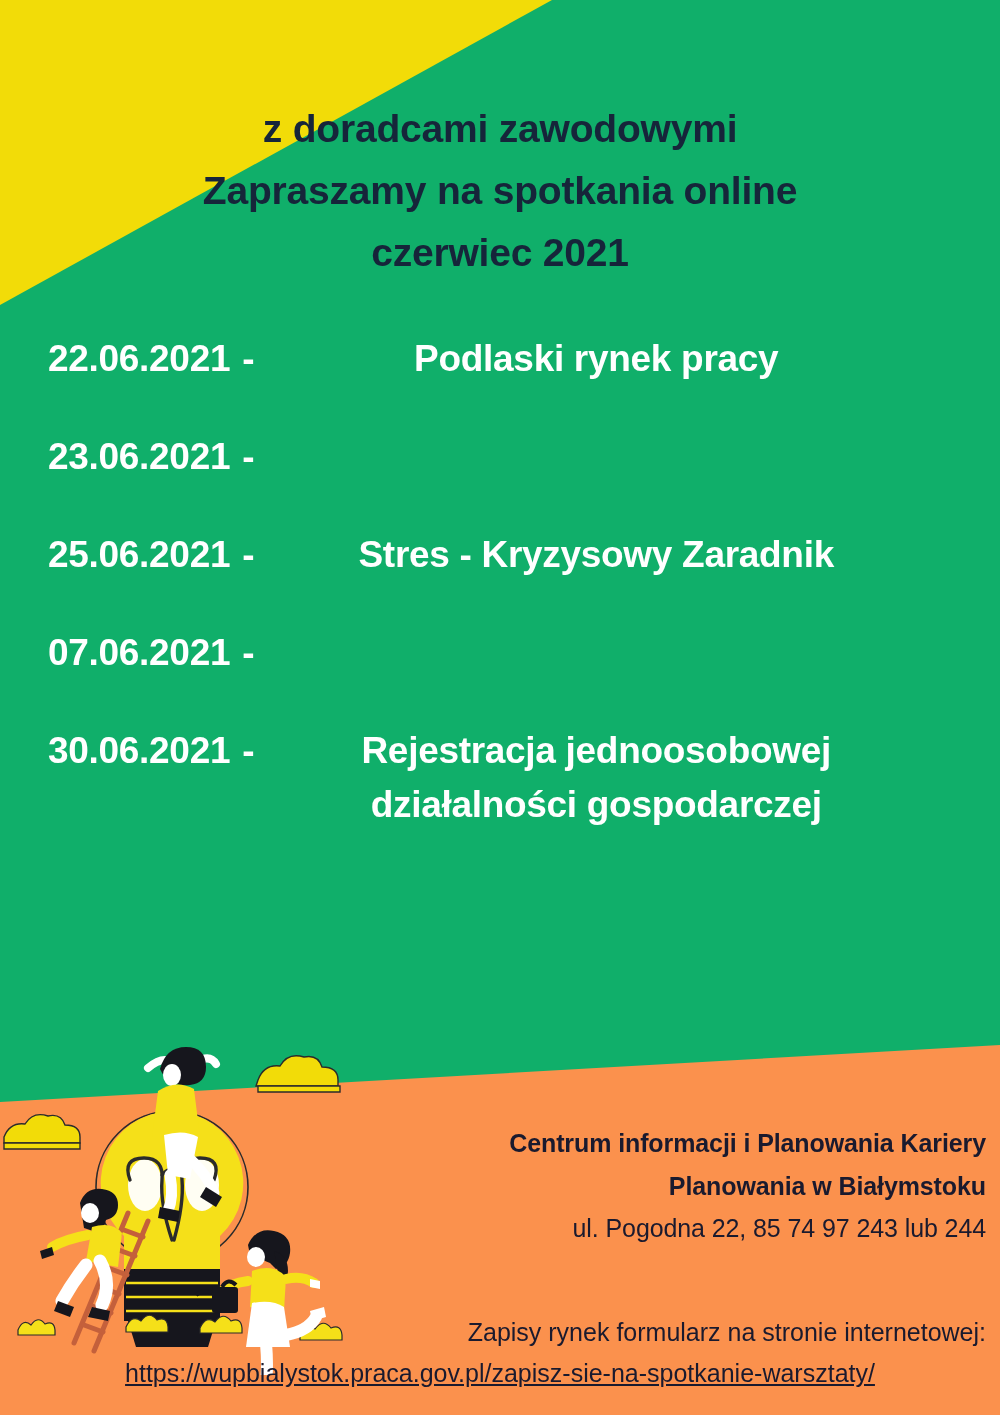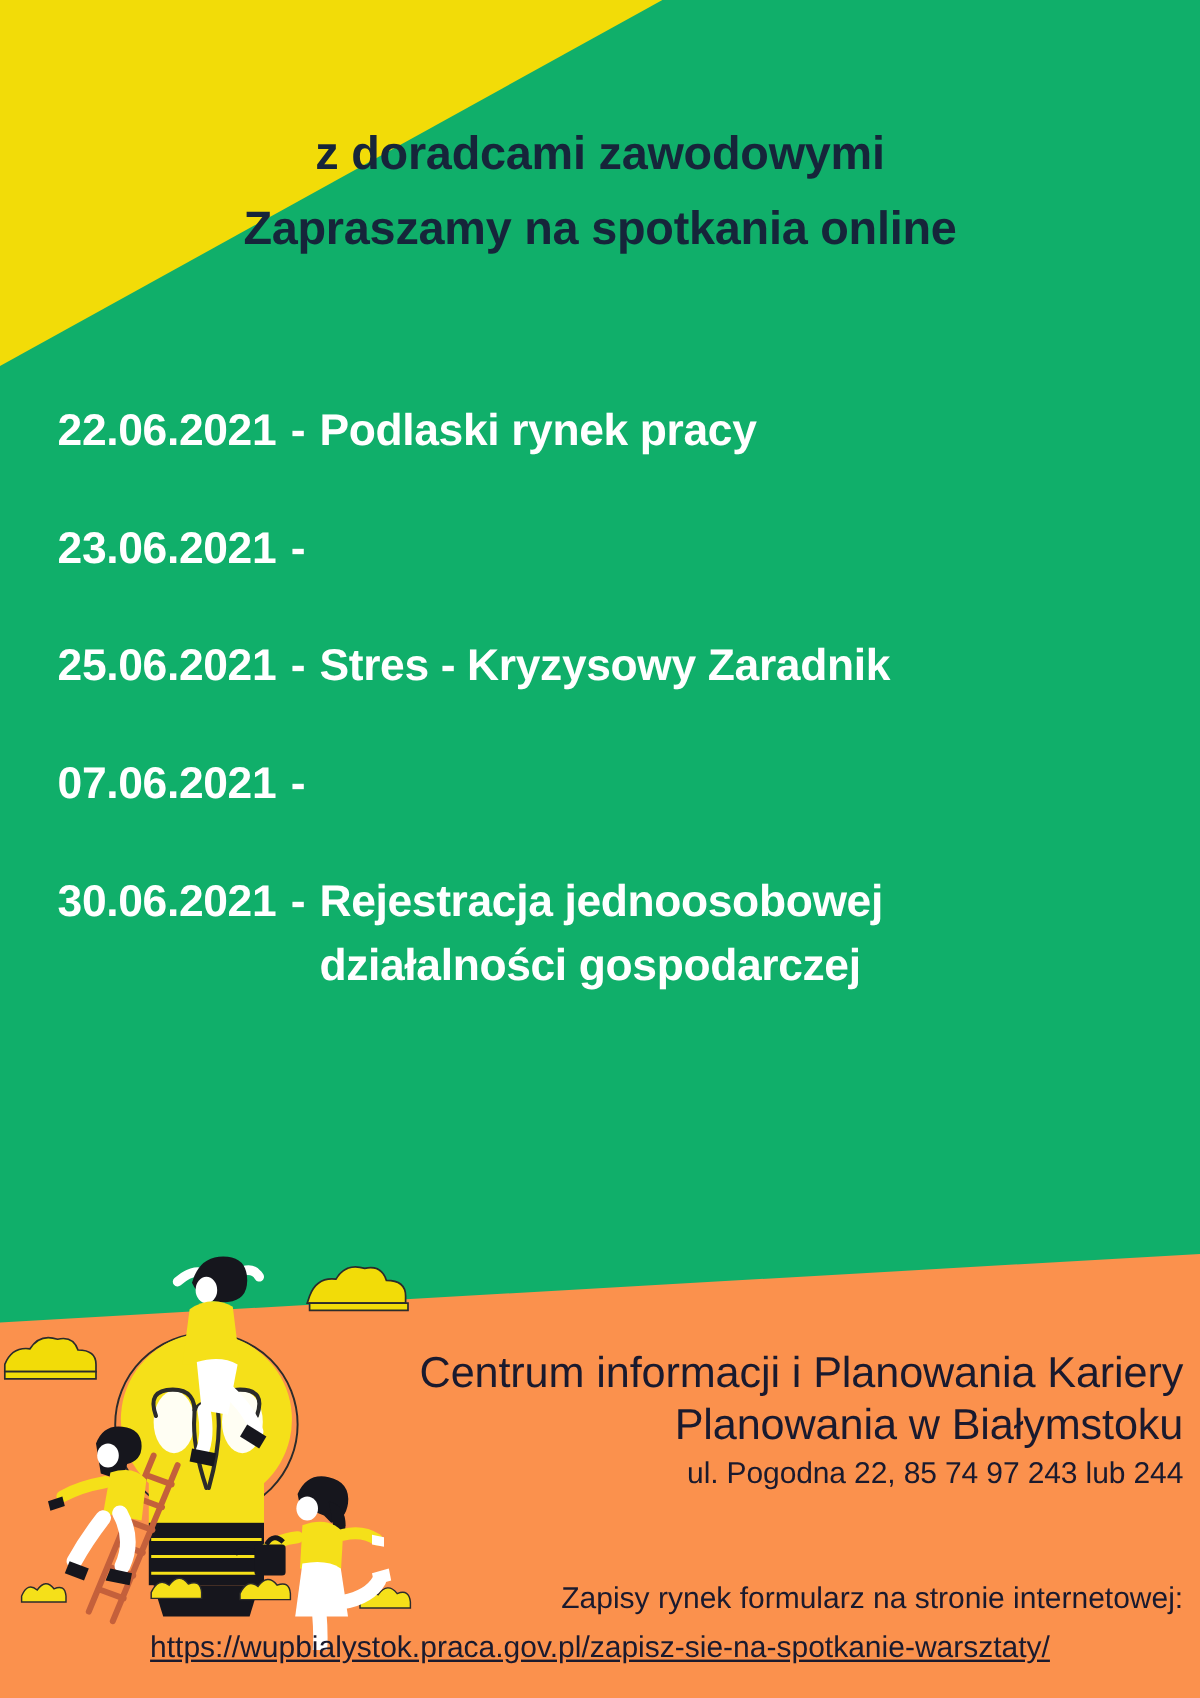--- a/index.html
+++ b/index.html
@@ -66,33 +66,34 @@
     white-space:pre;
   }
   .event .ev-sep{
     flex:0 0 auto;
     white-space:pre;
     padding:0 12px;
   }
   .event .ev-title{
     flex:1 1 auto;
     max-width:660px;
+    text-align:center;
   }
 
   
   #contact{
     position:absolute;
     right:14px; top:1122px; width:640px;
     text-align:right;
     color:#1A1A2E;
     z-index:6;
   }
   #contact .org{
-    font-size:36px;
-    font-weight:normal;
+    font-size:25px;
+    font-weight:bold;
     line-height:43px;
     letter-spacing:-0.1px;
   }
   #contact .addr{
     font-size:25px;
     line-height:40px;
     letter-spacing:-0.1px;
   }
 
   
@@ -229,20 +230,21 @@
           <path d="M212 258 q-10 -4 -16 2" stroke="#16161D" stroke-width="4" fill="none"></path>
           <path d="M222 252 q6 -10 14 -2" stroke="#16161D" stroke-width="4" fill="none"></path>
         </g>
       </g>
     </svg>
   </div>
 
   <div id="heading">
     <span class="hline">z doradcami zawodowymi</span>
     <span class="hline">Zapraszamy na spotkania online</span>
+    <span class="hline">czerwiec 2021</span>
   </div>
 
   <div id="schedule">
     <div class="event">
       <span class="ev-date">22.06.2021</span>
       <span class="ev-sep">-</span>
       <span class="ev-title">Podlaski rynek pracy</span>
     </div>
     <div class="event">
       <span class="ev-date">23.06.2021</span>

